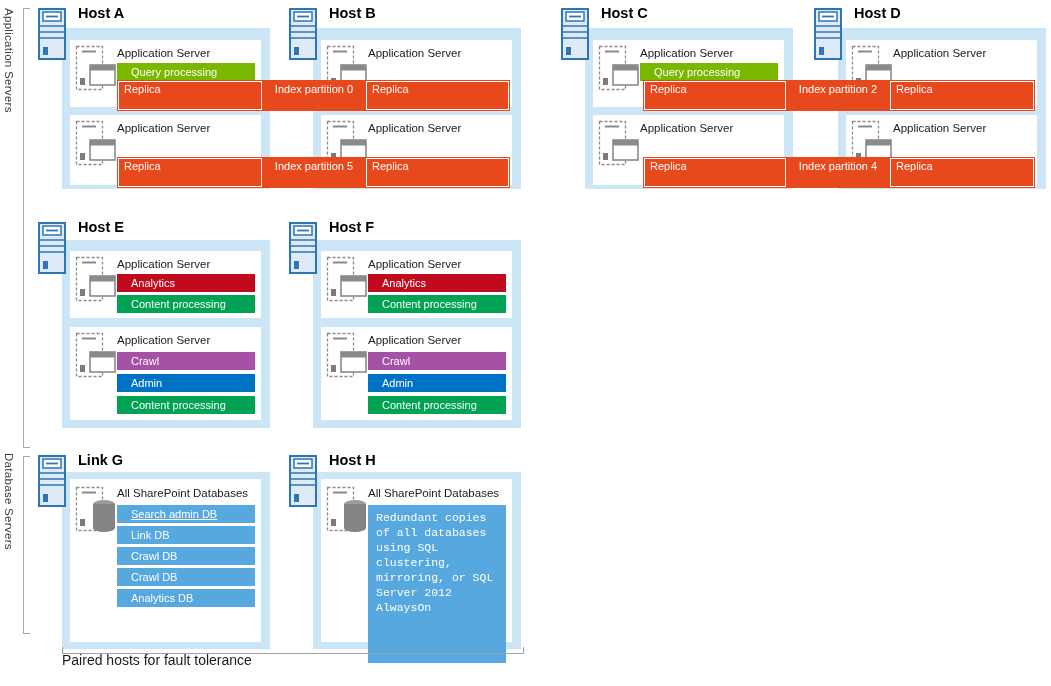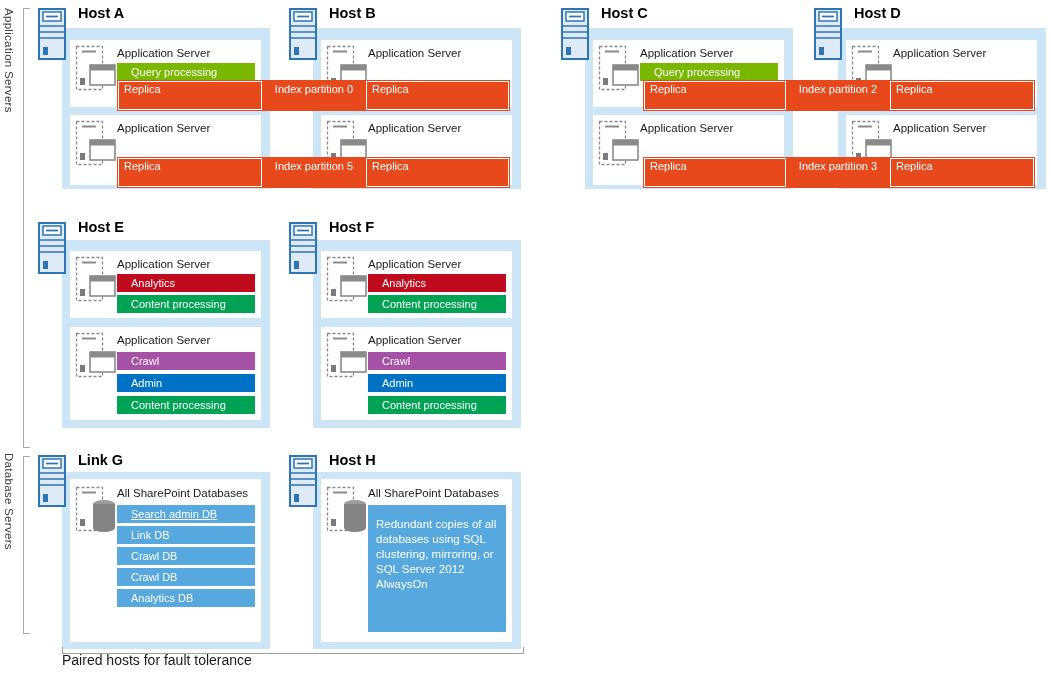--- a/index.html
+++ b/index.html
@@ -21,21 +21,21 @@
   .services{position:absolute;left:47px;right:6px;top:23px;display:flex;flex-direction:column;gap:3px;}
   .bar{height:18px;line-height:18px;color:#fff;font-size:11px;padding-left:14px;white-space:nowrap;overflow:hidden;}
 
   
   .band{position:absolute;height:31px;display:flex;z-index:5;gap:10px;}
   .replica{border:1px solid #fff;margin:1px;color:#fff;font-size:11px;line-height:15px;padding-left:5px;box-sizing:border-box;white-space:nowrap;}
   .band-label{flex:1;text-align:center;color:#fff;font-size:11px;line-height:19px;white-space:nowrap;}
 
   
   .db-list{position:absolute;left:47px;right:6px;top:26px;display:flex;flex-direction:column;gap:3px;}
-  .note{position:absolute;left:47px;right:6px;top:26px;height:127px;color:#fff;font-size:11.5px;line-height:15px;padding:12px 8px;box-sizing:border-box;}
+  .note{position:absolute;left:47px;right:6px;top:26px;height:158px;color:#fff;font-size:11.5px;line-height:15px;padding:5px 8px;box-sizing:border-box;font-family:Liberation Mono, monospace;}
 
   
   .pair-bracket{position:absolute;left:62px;top:647px;width:462px;height:7px;
                 border:1px solid #a0a0a0;border-top:none;box-sizing:border-box;}
   .footer-label{position:absolute;left:62px;top:652px;font-size:14px;color:#1a1a1a;}
 </style>
 </head>
 <body>
 
 <div class="page">
@@ -174,21 +174,21 @@
     <span class="band-label">Index partition 5</span>
     <span class="replica" style="width: 143px; background-color: rgb(232, 73, 28);">Replica</span>
   </div>
   <div class="band" style="left: 643px; top: 80px; width: 392px; background-color: rgb(232, 73, 28);">
     <span class="replica" style="width: 142px; background-color: rgb(232, 73, 28);">Replica</span>
     <span class="band-label">Index partition 2</span>
     <span class="replica" style="width: 144px; background-color: rgb(232, 73, 28);">Replica</span>
   </div>
   <div class="band" style="left: 643px; top: 157px; width: 392px; background-color: rgb(232, 73, 28);">
     <span class="replica" style="width: 142px; background-color: rgb(232, 73, 28);">Replica</span>
-    <span class="band-label">Index partition 3</span>
+    <span class="band-label">Index partition 4</span>
     <span class="replica" style="width: 144px; background-color: rgb(232, 73, 28);">Replica</span>
   </div>
 
   <section class="host" style="left:62px;top:219px;">
     <svg class="tower" width="28" height="52">
         <use href="#tower"></use>
       </svg>
     <h2 class="host-label">Host E</h2>
     <div class="host-box" style="top: 21px; height: 188px; background-color: rgb(205, 230, 247);">
       <div class="app-box" style="left:8px;top:11px;width:191px;height:67px;">

